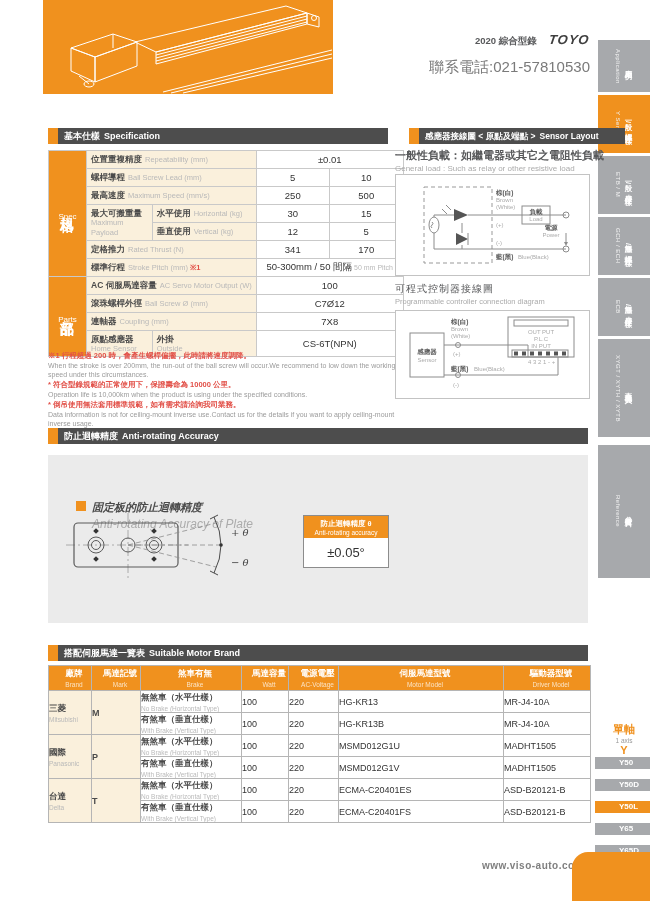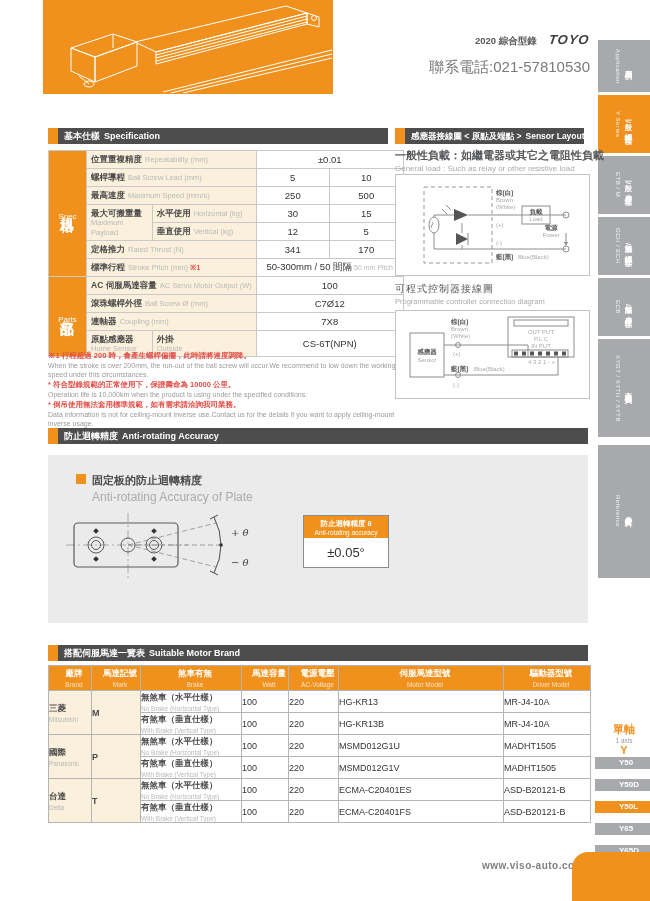--- a/index.html
+++ b/index.html
@@ -30,21 +30,21 @@
   .t5 { top:339px; height:98px; }
   .t6 { top:445px; height:133px; }
 
   
   .sbar { position:absolute; height:16px; background:#4D4D4D; color:#fff;
     font-size:9px; font-weight:bold; line-height:16px; white-space:nowrap; }
   .sbar .sq { position:absolute; left:0; top:0; width:10px; height:16px; background:#F0911E; }
   .sbar .txt { margin-left:16px;margin-top:18px; }
   .sbar .txt .en { margin-left:4px; }
   .bar-spec  { left:48px; top:128px; width:340px; }
-  .bar-sensor{ left:395px; top:128px; width:189px; font-size:8.5px; }
+  .bar-sensor{ left:409px; top:128px; width:216px; font-size:8.5px; }
   .bar-anti  { left:48px; top:428px; width:540px; }
   .bar-motor { left:48px; top:645px; width:540px; }
 
   
   .spec-table { position:absolute; left:48px; top:150px; border-collapse:collapse; table-layout:fixed; }
   .spec-table td { border:1px solid #C9C9C9; padding:0 4px; height:17px; overflow:hidden; white-space:nowrap; }
   .spec-table { border:1px solid #9A9A9A; }
   .spec-table td.group { background:#F0911E; border-color:#C9C9C9; text-align:center; padding:0; }
   .gwrap { display:flex; flex-direction:column; align-items:center; justify-content:center; height:100%; color:#fff; }
   .gwrap .gz { writing-mode:vertical-rl; text-orientation:upright; font-size:14px; font-weight:bold; letter-spacing:2px; }
@@ -71,21 +71,21 @@
   .plc-title { position:absolute; left:395px; top:282px; }
   .plc-title .zh { font-size:10px; color:#58595B; display:block; letter-spacing:1px; }
   .plc-title .en { font-size:7.5px; color:#ABABAB; display:block; margin-top:1px; }
   .diag2 { top:310px; width:193px; height:87px; }
   .dlab  { font-size:6.5px; fill:#5A5A5A; font-weight:bold; }
   .dlab2 { font-size:6px; fill:#ABABAB; font-weight:normal; }
   .dline { stroke:#8C8C8C; fill:none; stroke-width:1; }
 
   
   .anti-panel { position:absolute; left:48px; top:455px; width:540px; height:168px; background:#EBEBEB; }
-  .anti-sub { position:absolute; left:28px; top:15px; }
+  .anti-sub { position:absolute; left:28px; top:42px;font-style:italic; }
   .anti-sub .zh { font-size:11px; font-weight:bold; color:#4A4A4A; }
   .anti-sub .zh::before { content:""; display:inline-block; width:10px; height:10px; background:#F0911E; margin-right:6px; }
   .anti-sub .en { display:block; font-size:12px; color:#ABABAB; margin-left:16px; margin-top:2px; }
   .plate-svg { position:absolute; left:18px; top:52px; }
   .badge { position:absolute; left:255px; top:60px; width:84px; border:1px solid #8C8C8C; background:#fff; }
   .badge .bh { background:#F0911E; color:#fff; text-align:center; padding:3px 0 2px; }
   .badge .bh .z { display:block; font-size:7.5px; font-weight:bold; }
   .badge .bh .e { display:block; font-size:6.5px; }
   .badge .bv { text-align:center; font-size:13px; color:#333; padding:7px 0; }
 

